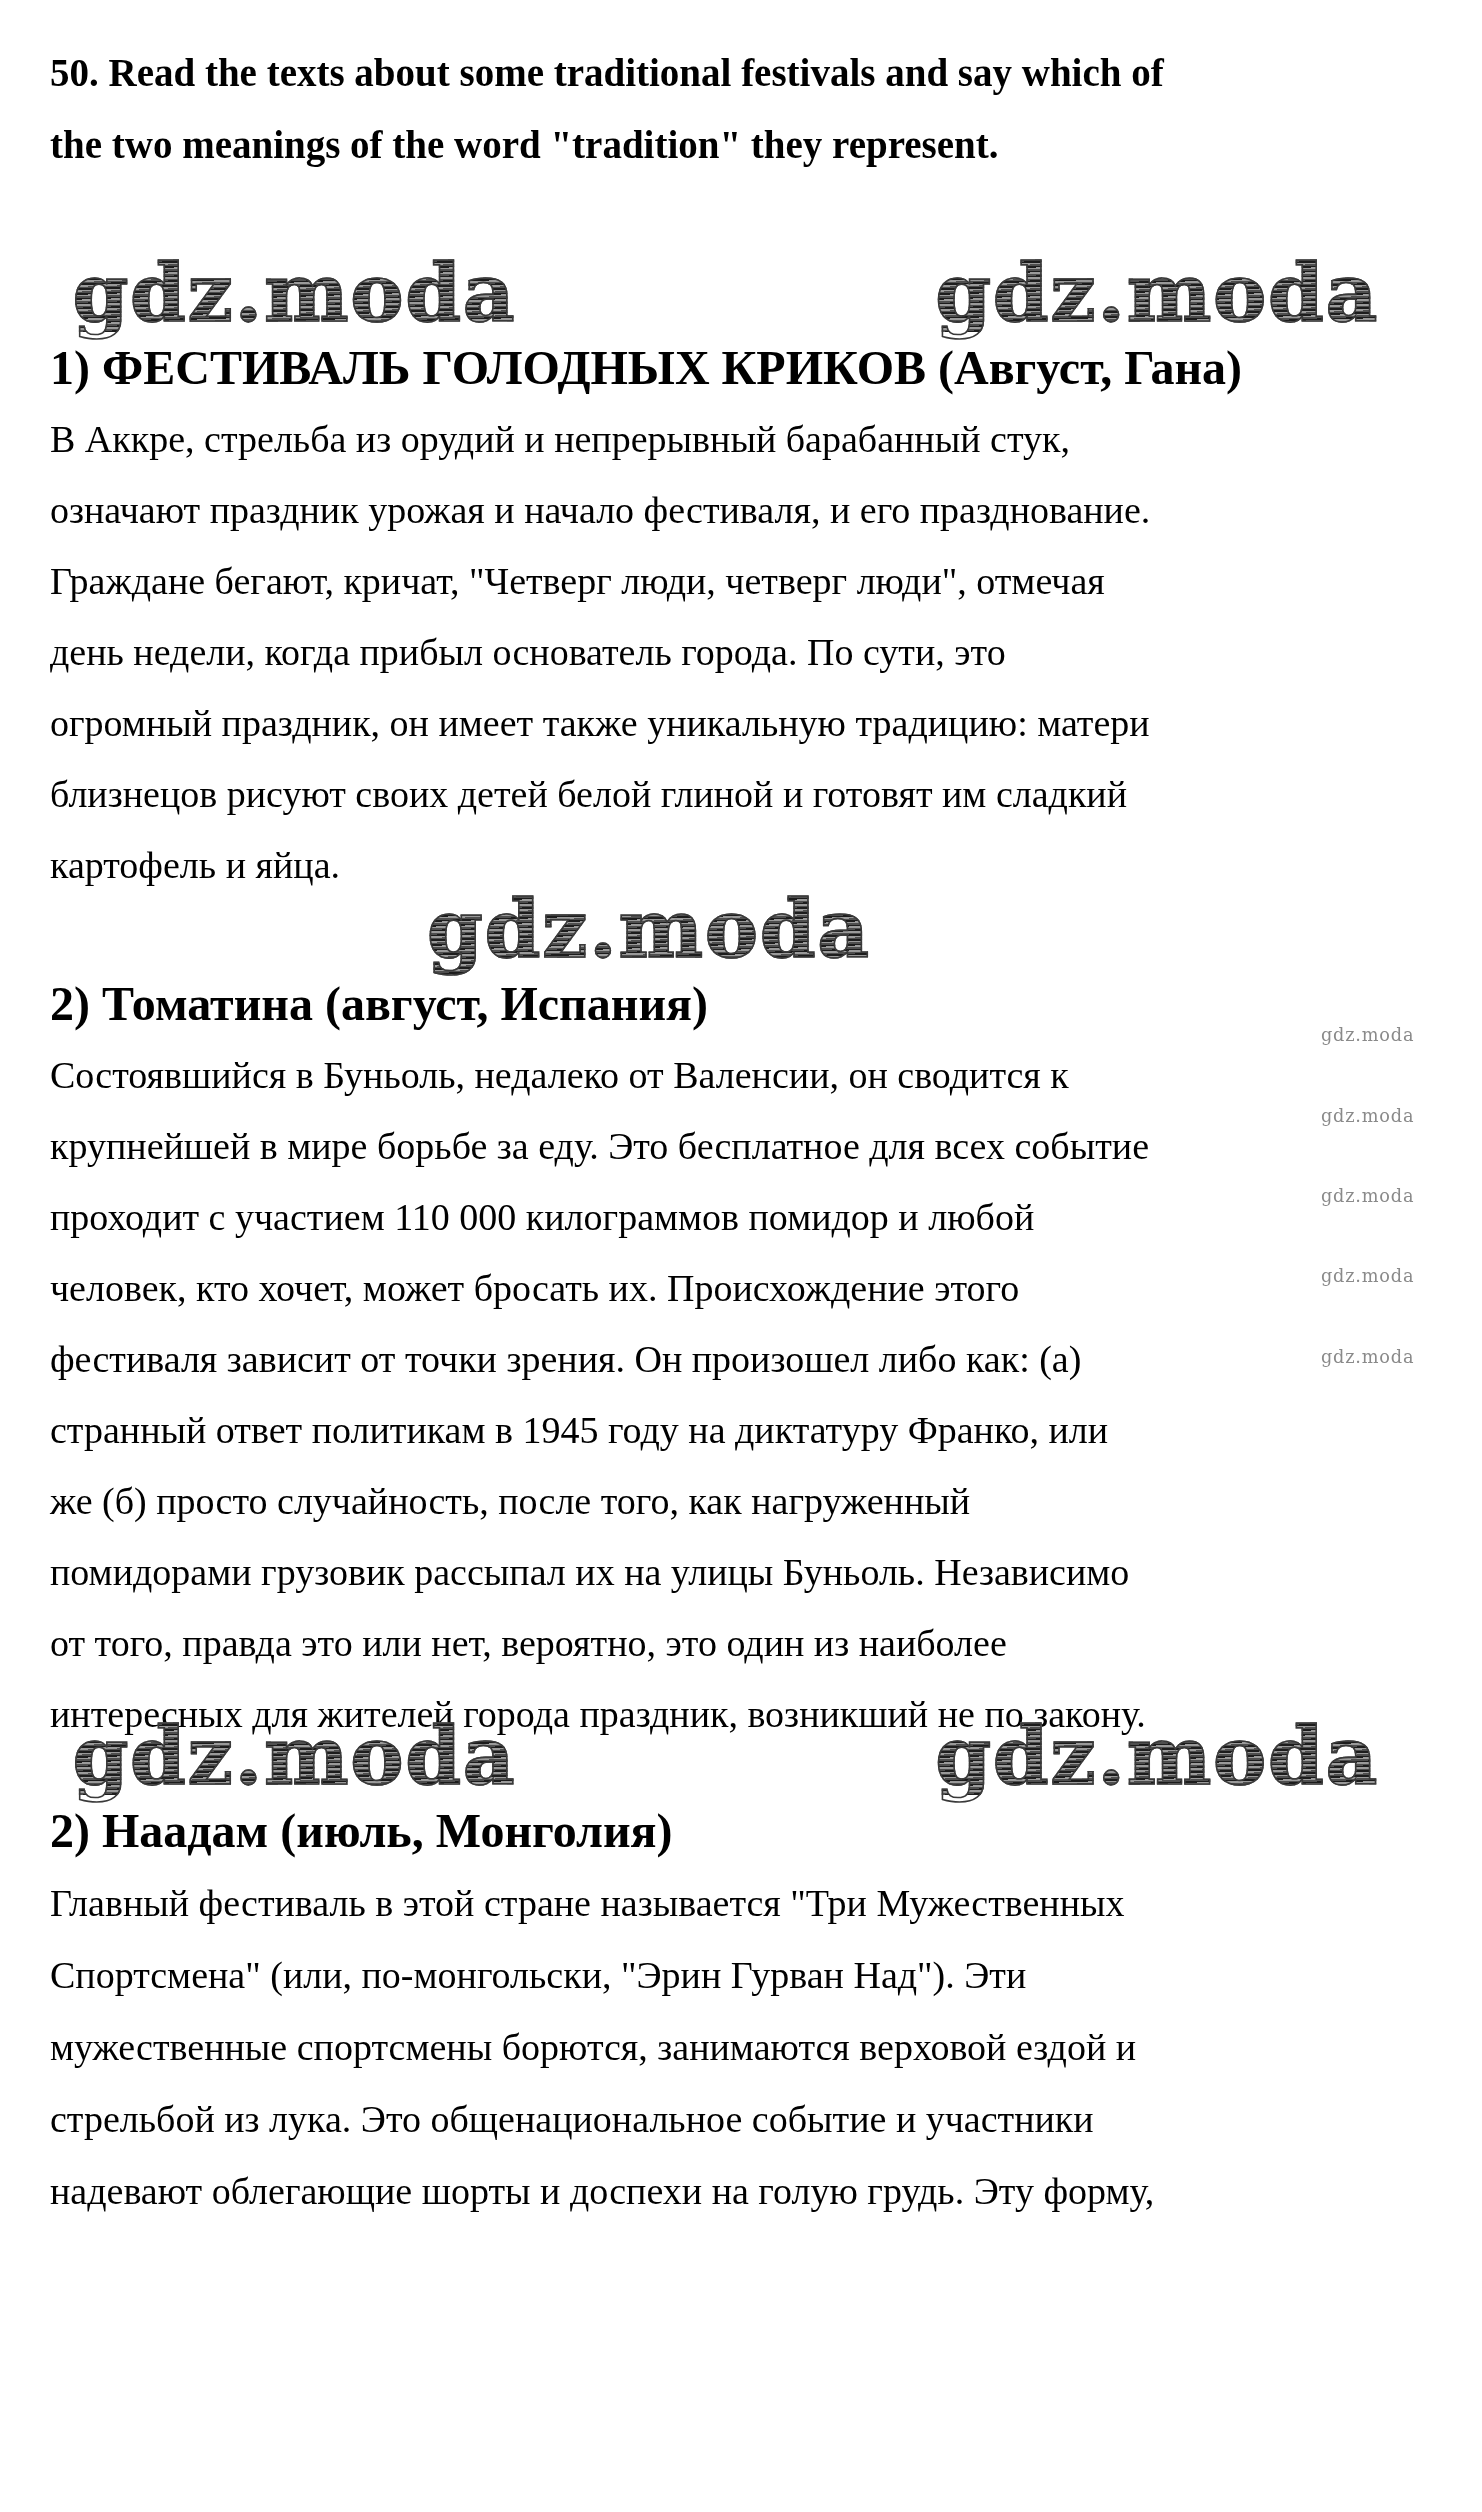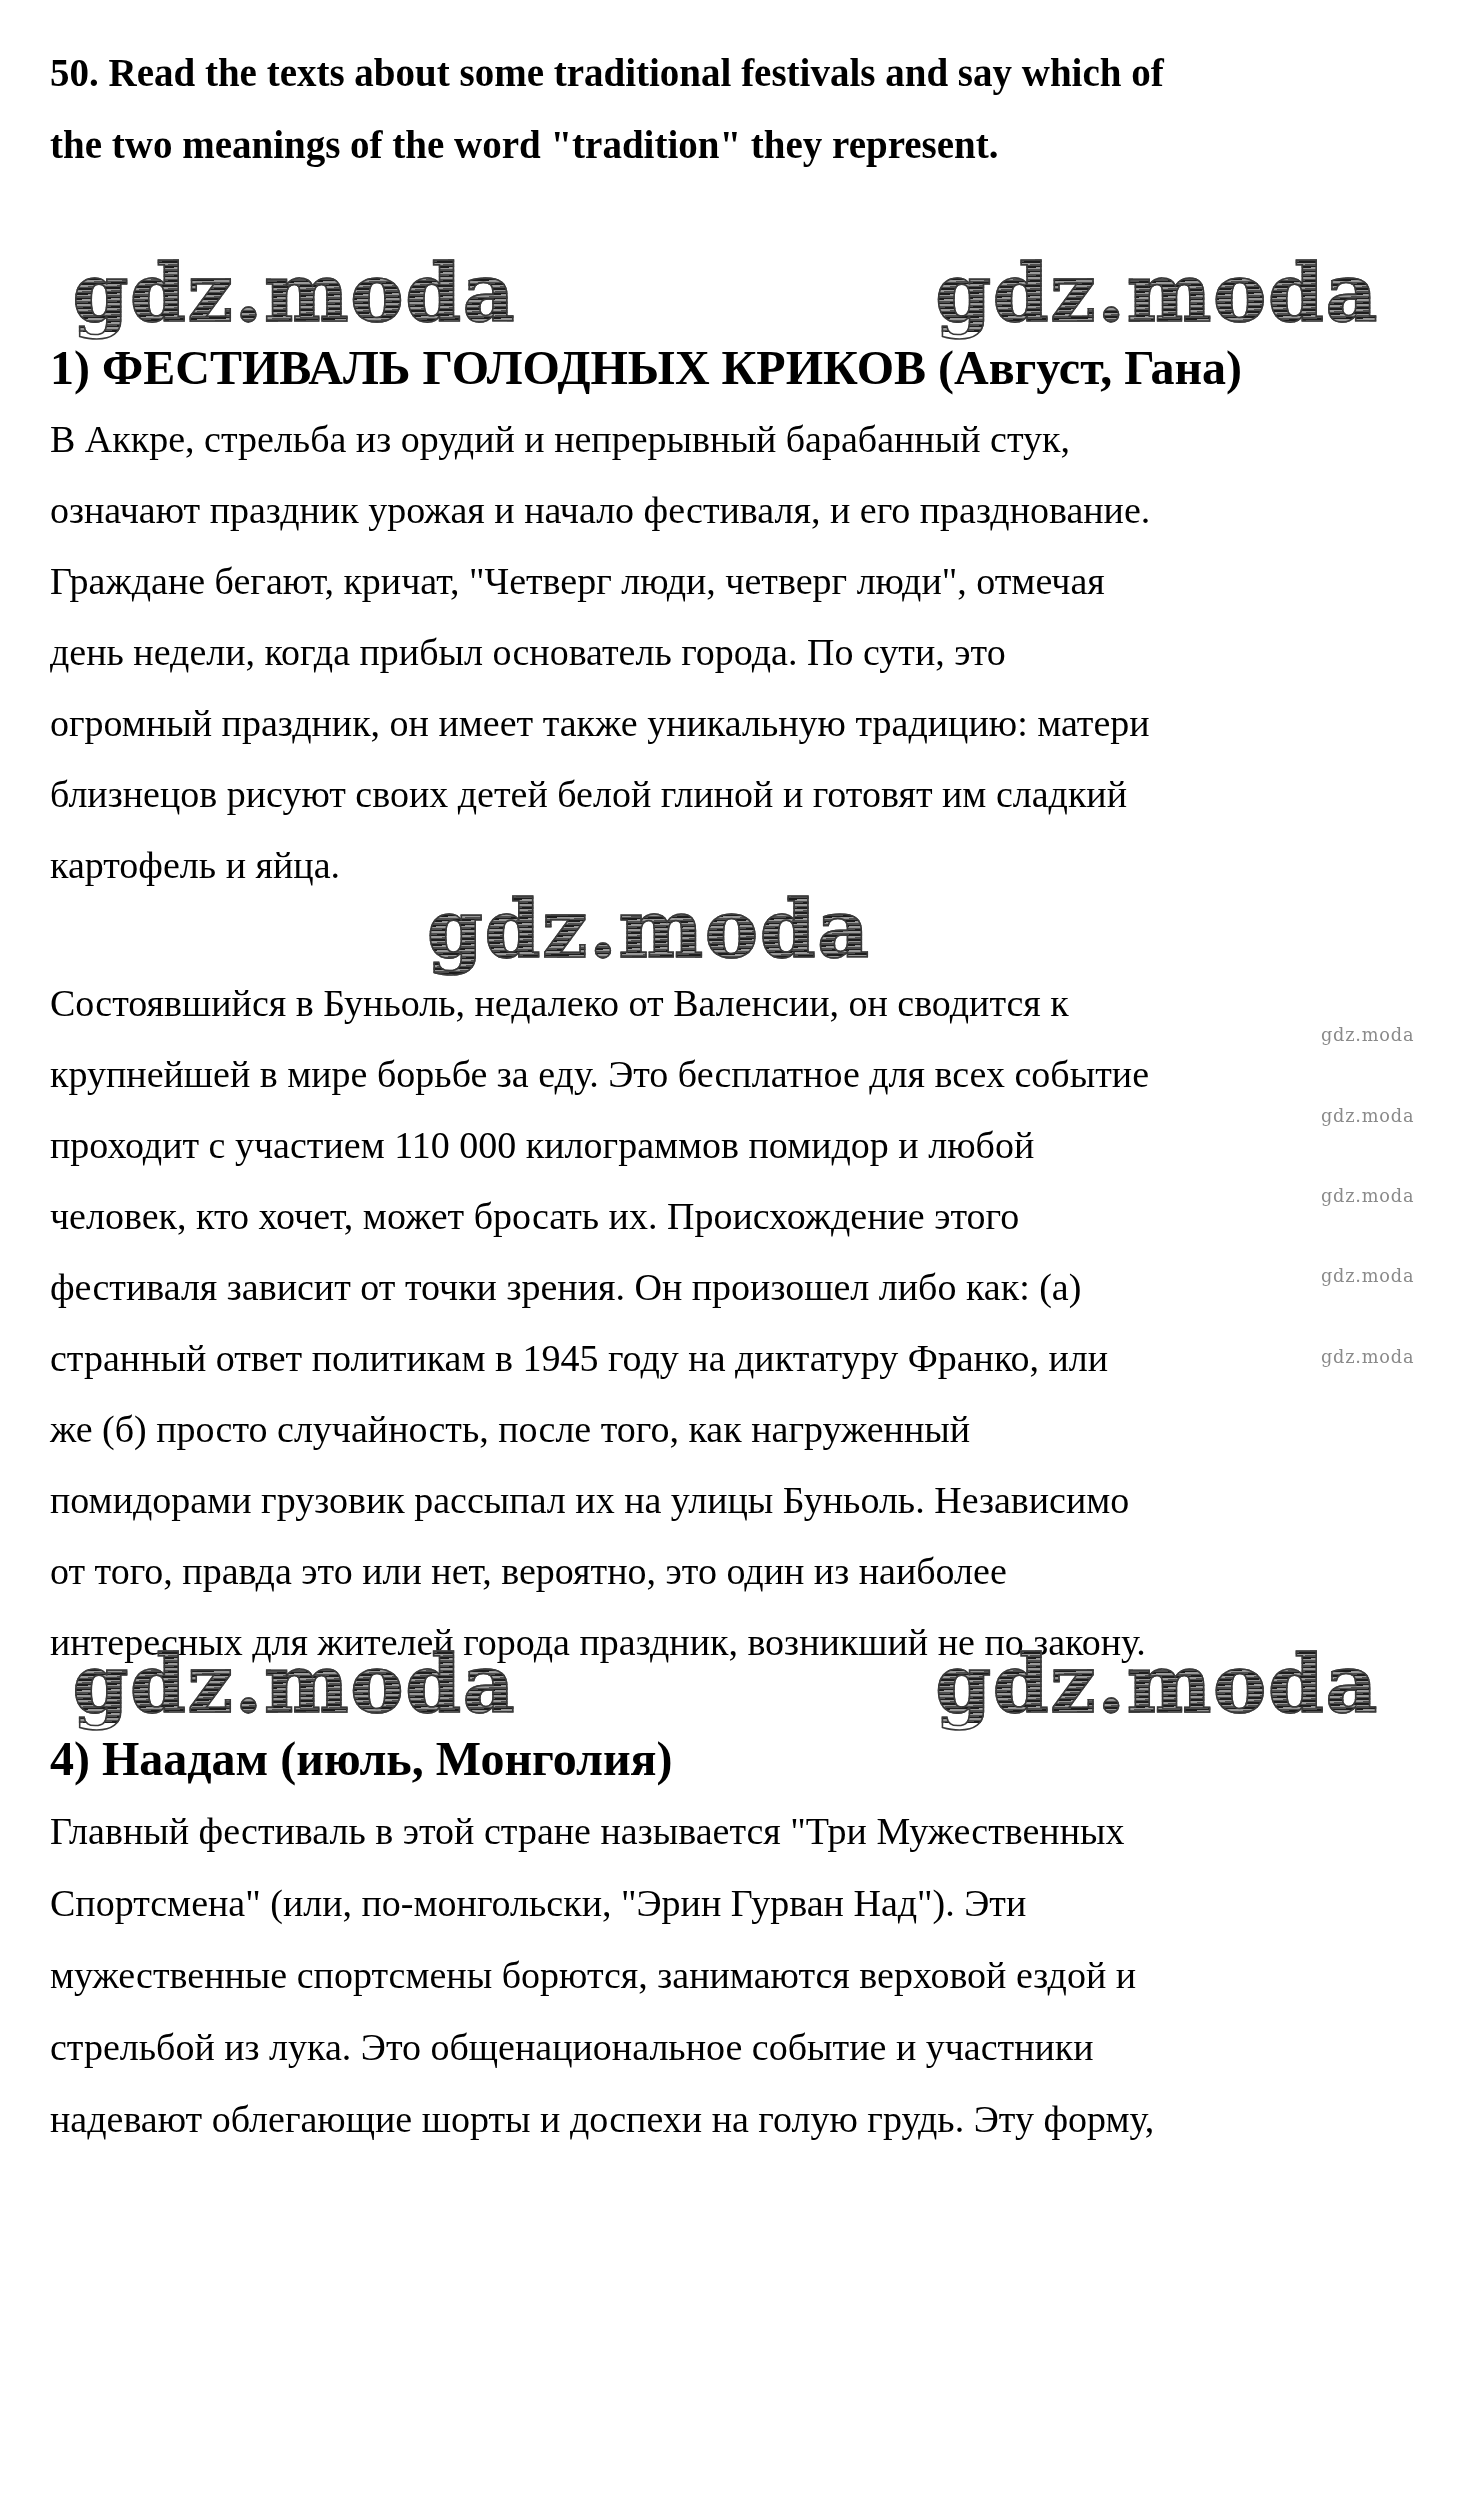--- a/index.html
+++ b/index.html
@@ -112,39 +112,40 @@
 огромный праздник, он имеет также уникальную традицию: матери
 близнецов рисуют своих детей белой глиной и готовят им сладкий
 картофель и яйца.</div>
   </div>
 
   <div class="wm-center">
     <span class="wm-large">gdz.moda</span>
   </div>
 
   <div>
+    <div class="section-title">2) Томатина (август, Испания)</div>
     <div class="section-body">Состоявшийся в Буньоль, недалеко от Валенсии, он сводится к
 крупнейшей в мире борьбе за еду. Это бесплатное для всех событие
 проходит с участием 110 000 килограммов помидор и любой
 человек, кто хочет, может бросать их. Происхождение этого
 фестиваля зависит от точки зрения. Он произошел либо как: (а)
 странный ответ политикам в 1945 году на диктатуру Франко, или
 же (б) просто случайность, после того, как нагруженный
 помидорами грузовик рассыпал их на улицы Буньоль. Независимо
 от того, правда это или нет, вероятно, это один из наиболее
 интересных для жителей города праздник, возникший не по закону.</div>
   </div>
 
   <div class="wm-row second">
     <span class="wm-large">gdz.moda</span>
     <span class="wm-large">gdz.moda</span>
   </div>
 
   <div>
-    <div class="section-title">4) Наадам (июль, Монголия)</div>
+    <div class="section-title">2) Наадам (июль, Монголия)</div>
     <div class="section-body third">Главный фестиваль в этой стране называется "Три Мужественных
 Спортсмена" (или, по-монгольски, "Эрин Гурван Над"). Эти
 мужественные спортсмены борются, занимаются верховой ездой и
 стрельбой из лука. Это общенациональное событие и участники
 надевают облегающие шорты и доспехи на голую грудь. Эту форму,</div>
   </div>
 
   <span class="wm-small p1">gdz.moda</span>
   <span class="wm-small p2">gdz.moda</span>
   <span class="wm-small p3">gdz.moda</span>

